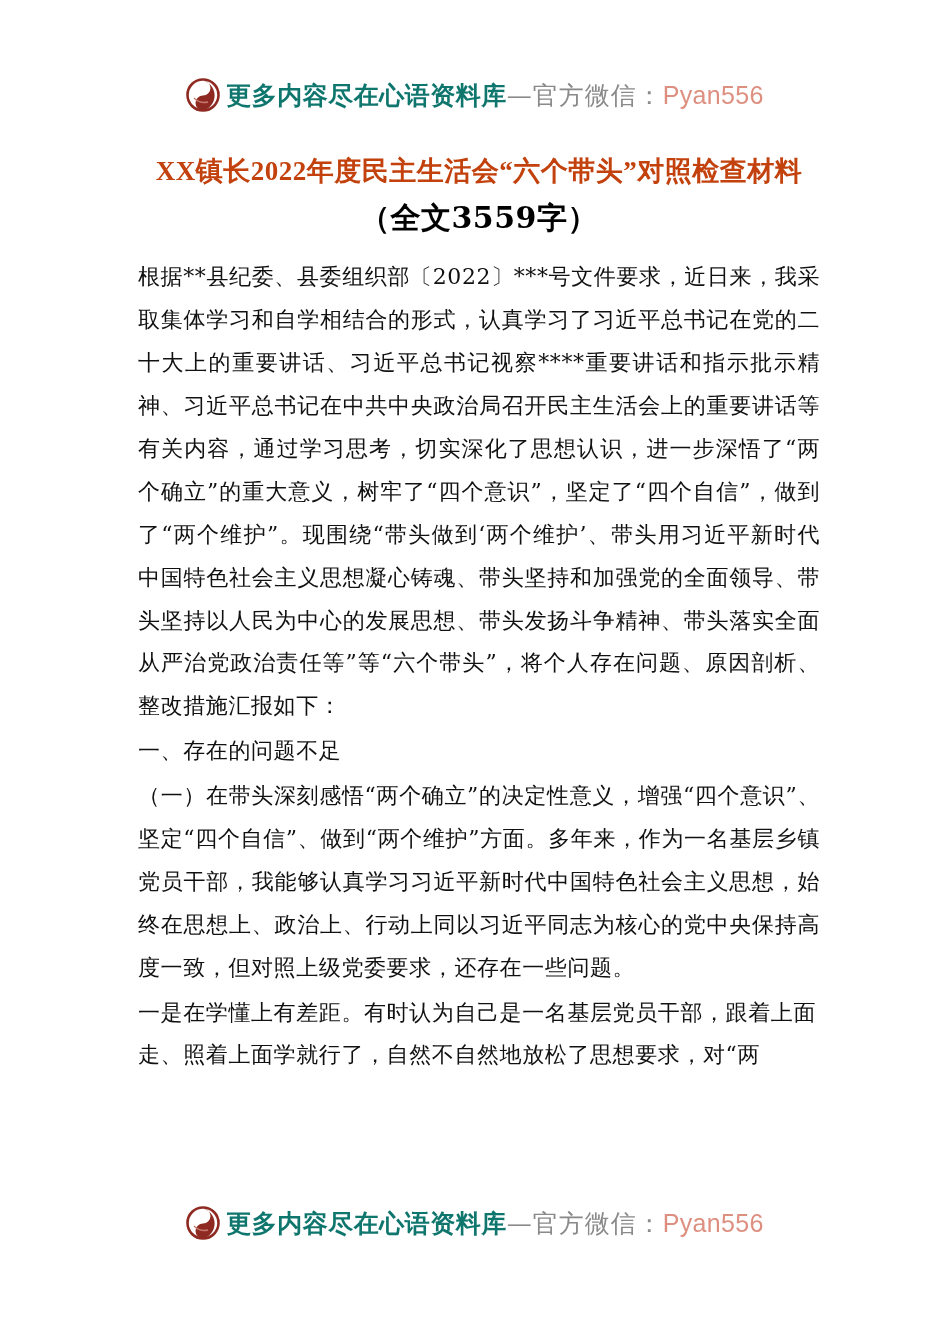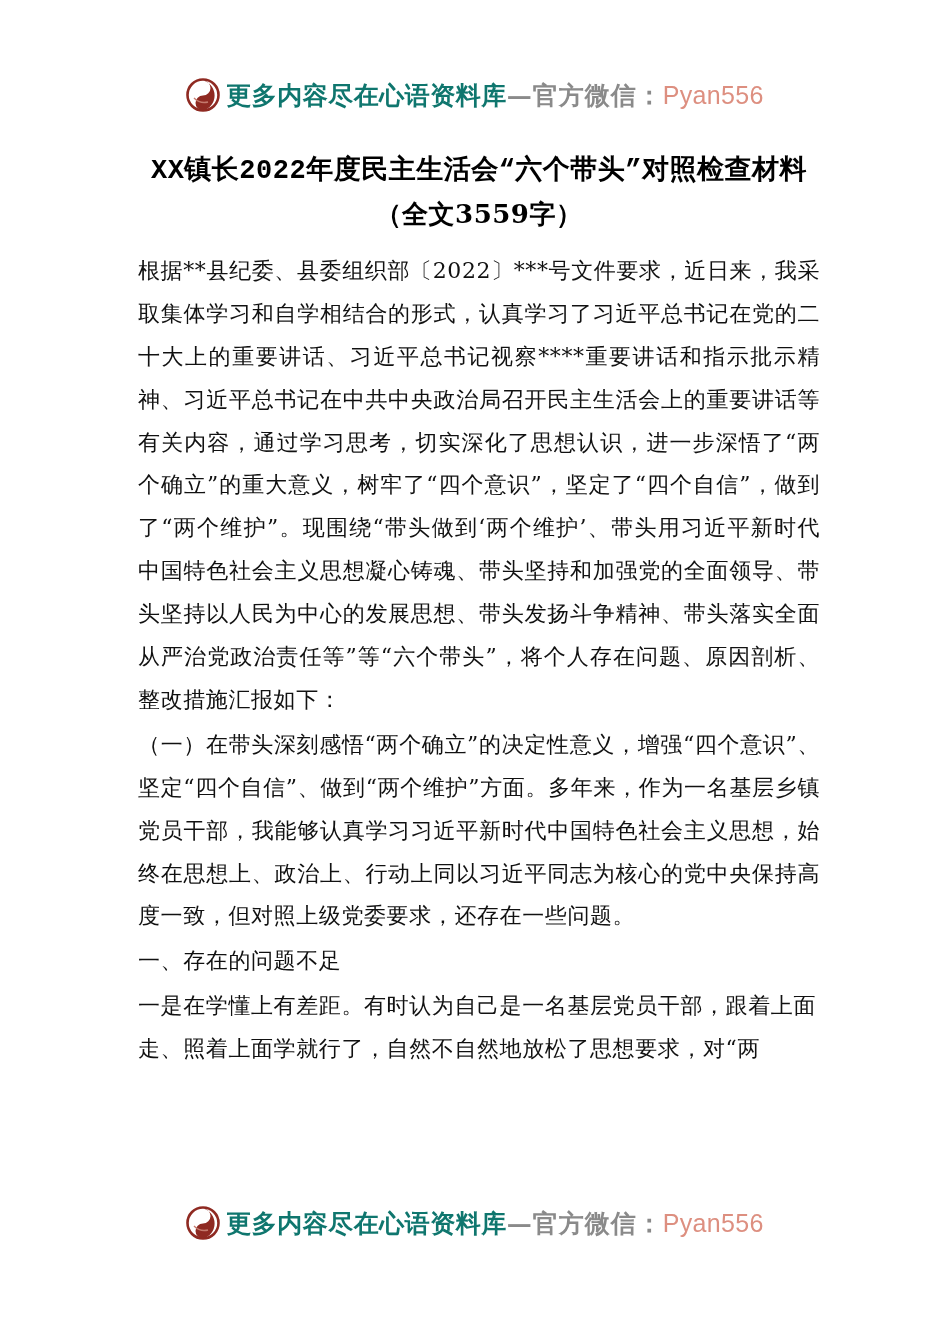--- a/index.html
+++ b/index.html
@@ -59,21 +59,21 @@
     letter-spacing: 0.5px;
     white-space: nowrap;
     font-family: "DejaVu Serif", "Liberation Serif", serif;
   }
   .wm-part-a {
     color: #0f766e;
     font-weight: 700;
   }
   .wm-part-b {
     color: #8a8a8a;
-    font-weight: 700;
+    font-weight: 400;
     letter-spacing: 1px;
   }
   .wm-part-c {
     color: #dd8f80;
     font-weight: 400;
     font-family: "Liberation Sans", sans-serif;
     letter-spacing: 0.3px;
     margin-top: 20px;
   }
 
@@ -81,29 +81,29 @@
   .doc {
     position: absolute;
     left: 138px;
     top: 148px;
     width: 682px;
   }
 
   .doc-title {
     font-size: 27px;
     font-weight: 700;
-    color: #000000;
+    color: #c2410c;
     text-align: center;
     line-height: 1.72;
     letter-spacing: 0.5px;
-    font-family: Liberation Mono, monospace;
+    font-family: Liberation Serif, serif;
     margin: 0;
   }
   .doc-subtitle {
-    font-size: 26px;
+    font-size: 30px;
     font-weight: 700;
     color: #000000;
     text-align: center;
     line-height: 1.6;
     letter-spacing: 0.5px;
     font-family: "DejaVu Serif", "Liberation Serif", serif;
     margin: 0 0 14px 0;
   }
 
   .para {
@@ -135,22 +135,22 @@
       </svg>
     </span>
     <span class="wm-text"><span class="wm-part-a">更多内容尽在心语资料库</span><span class="wm-part-b">—官方微信：</span><span class="wm-part-c">Pyan556</span></span>
   </div>
 
   <div class="doc">
     <h1 class="doc-title">XX镇长2022年度民主生活会“六个带头”对照检查材料</h1>
     <div class="doc-subtitle">（全文3559字）</div>
 
     <p class="para">根据**县纪委、县委组织部〔2022〕***号文件要求，近日来，我采取集体学习和自学相结合的形式，认真学习了习近平总书记在党的二十大上的重要讲话、习近平总书记视察****重要讲话和指示批示精神、习近平总书记在中共中央政治局召开民主生活会上的重要讲话等有关内容，通过学习思考，切实深化了思想认识，进一步深悟了“两个确立”的重大意义，树牢了“四个意识”，坚定了“四个自信”，做到了“两个维护”。现围绕“带头做到‘两个维护’、带头用习近平新时代中国特色社会主义思想凝心铸魂、带头坚持和加强党的全面领导、带头坚持以人民为中心的发展思想、带头发扬斗争精神、带头落实全面从严治党政治责任等”等“六个带头”，将个人存在问题、原因剖析、整改措施汇报如下：</p>
+    <p class="para last-open">一、存在的问题不足</p>
     <p class="para">（一）在带头深刻感悟“两个确立”的决定性意义，增强“四个意识”、坚定“四个自信”、做到“两个维护”方面。多年来，作为一名基层乡镇党员干部，我能够认真学习习近平新时代中国特色社会主义思想，始终在思想上、政治上、行动上同以习近平同志为核心的党中央保持高度一致，但对照上级党委要求，还存在一些问题。</p>
-    <p class="para last-open">一、存在的问题不足</p>
     <p class="para last-open">一是在学懂上有差距。有时认为自己是一名基层党员干部，跟着上面走、照着上面学就行了，自然不自然地放松了思想要求，对“两</p>
   </div>
 
   <div class="watermark watermark-bottom">
     <span class="wm-logo">
       <svg viewBox="0 0 34 34" xmlns="http://www.w3.org/2000/svg">
         <circle cx="17" cy="17" r="15.5" fill="none" stroke="#8f2a22" stroke-width="2.6"></circle>
         <path d="M17 2.5 a7.5 7.5 0 0 1 0 15 a7.5 7.5 0 0 0 0 15 a15.5 15.5 0 0 0 0 -30 z" fill="#8f2a22"></path>
         <circle cx="17" cy="10" r="2.4" fill="#ffffff"></circle>
         <circle cx="17" cy="24" r="2.4" fill="#8f2a22"></circle>

